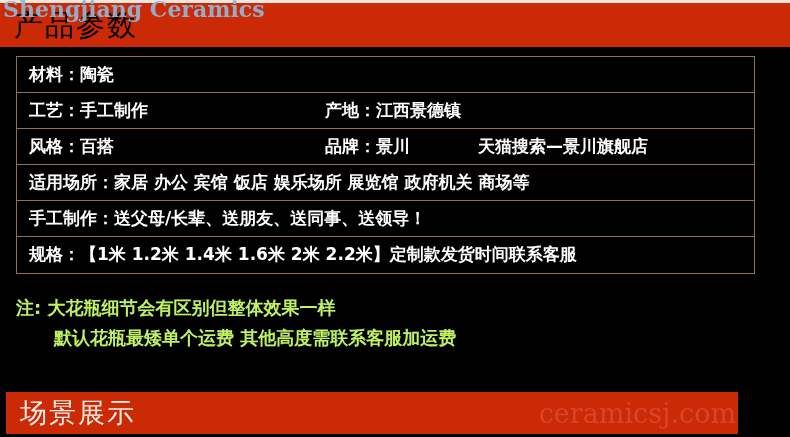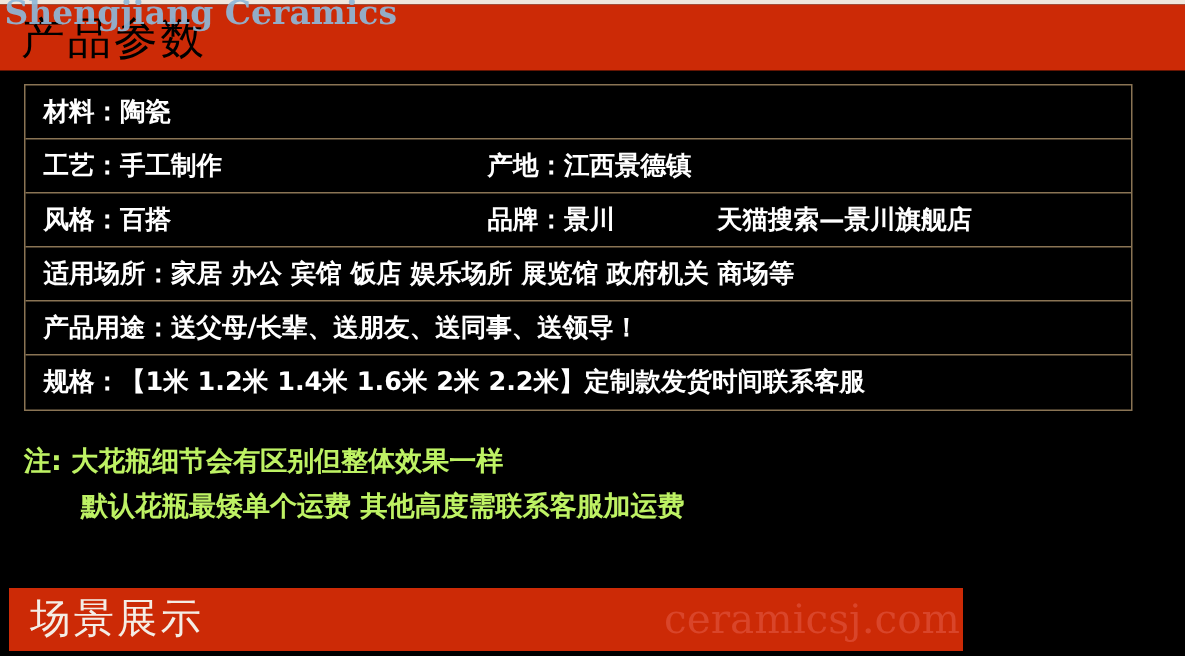--- a/index.html
+++ b/index.html
@@ -75,21 +75,20 @@
     position: absolute;
     left: 16px;
     top: 56px;
     width: 739px;
     border: 1px solid #8a7454;
     box-sizing: border-box;
     background: #000000;
   }
   .spec-row {
     display: flex;
-    align-items: center;
     height: 36px;
     border-bottom: 1px solid #8a7454;
     box-sizing: border-box;
   }
   .spec-row:last-child {
     border-bottom: none;
   }
   .cell {
     font-size: 17px;
     font-weight: 700;
@@ -134,21 +133,21 @@
   }
   .note-line.indent {
     padding-left: 38px;
   }
 
   
   .banner-bottom {
     position: absolute;
     left: 6px;
     top: 392px;
-    width: 636px;
+    width: 732px;
     height: 42px;
     background: #cc2a06;
     overflow: hidden;
   }
   .banner-bottom-title {
     position: absolute;
     left: 14px;
     top: 0px;
     font-size: 27px;
     font-weight: 400;
@@ -195,21 +194,21 @@
     <div class="spec-row">
       <div class="cell cell-left"><span>风格：</span><span>百搭</span></div>
       <div class="cell cell-right"><span>品牌：</span><span>景川</span><span class="sub">天猫搜索—景川旗舰店</span></div>
     </div>
 
     <div class="spec-row">
       <div class="cell cell-full"><span>适用场所：</span><span>家居 办公 宾馆 饭店 娱乐场所 展览馆 政府机关 商场等</span></div>
     </div>
 
     <div class="spec-row">
-      <div class="cell cell-full"><span>产品用途：</span><span>送父母/长辈、送朋友、送同事、送领导！</span></div>
+      <div class="cell cell-full"><span>手工制作：</span><span>送父母/长辈、送朋友、送同事、送领导！</span></div>
     </div>
 
     <div class="spec-row">
       <div class="cell cell-full"><span>规格：</span><span>【1米 1.2米 1.4米 1.6米  2米  2.2米】定制款发货时间联系客服</span></div>
     </div>
 
   </div>
 
   <div class="note">
     <div class="note-line">注: 大花瓶细节会有区别但整体效果一样</div>

